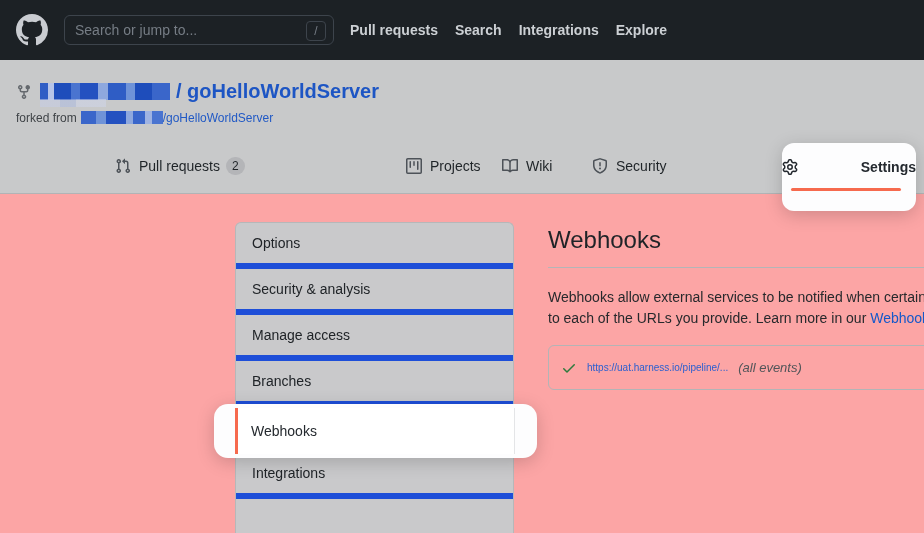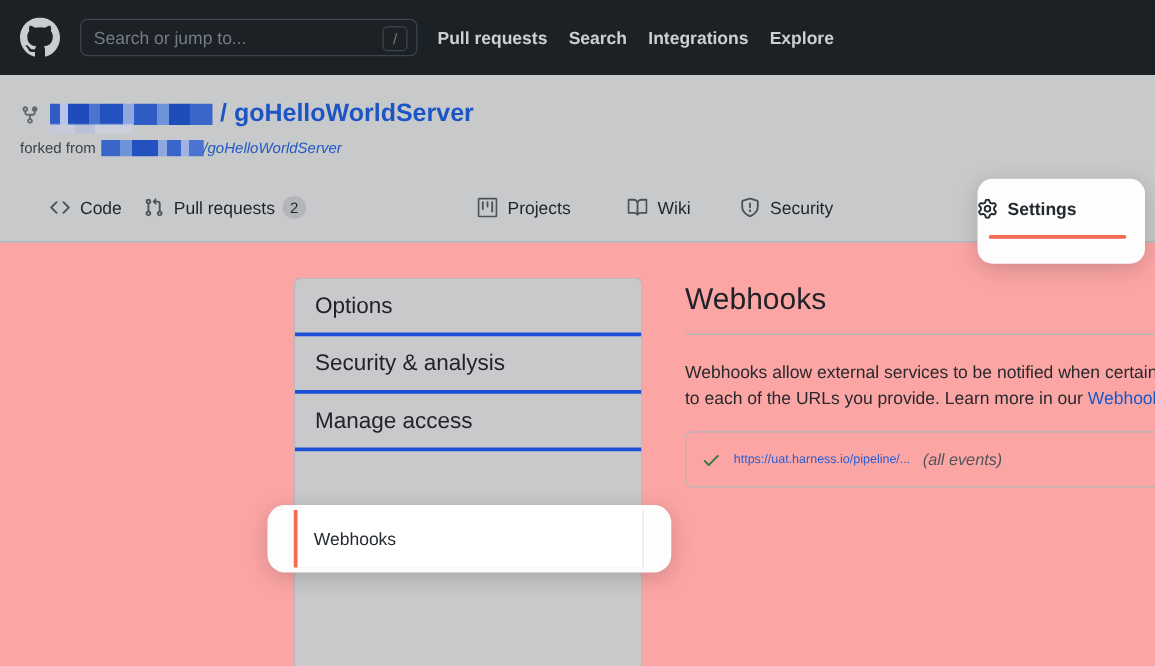--- a/index.html
+++ b/index.html
@@ -24,52 +24,52 @@
   .repo-header { position:absolute; left:0; top:60px; width:924px; height:134px; background:#c8c9ca;
     border-bottom:1px solid #b2b3b5; }
   .repo-title-row { position:absolute; left:16px; top:20px; display:flex; align-items:center; }
   .fork-icon { width:16px; height:16px; fill:#65696e; margin-right:8px; flex:none; }
   .owner-blur { display:inline-block; width:130px; height:17px; margin-right:6px;
     background:linear-gradient(90deg,#2f5dc5 0 6%,#b6c4e8 6% 11%,#1e4dbb 11% 24%,#4a74d0 24% 31%,#2451c0 31% 45%,#8ea8de 45% 52%,#2f5dc5 52% 66%,#6f93d8 66% 73%,#1e4dbb 73% 86%,#3a66ca 86% 100%); }
   .owner-blur-sub { position:absolute; left:40px; top:39px; width:66px; height:8px; opacity:.55;
     background:linear-gradient(90deg,#c6cde6 0 30%,#aebce2 30% 55%,#cfd5ea 55% 100%); }
   .repo-name-text { font-size:20px; color:#1d55c4; white-space:nowrap; cursor:pointer; }
   .repo-name-text b { font-weight:bold; }
-  .forked-row { position:absolute; left:16px; top:51px; display:flex; align-items:flex-end; font-size:12px; color:#3f4347; }
+  .forked-row { position:absolute; left:16px; top:51px; display:flex; align-items:flex-start; font-size:12px; color:#3f4347; }
   .forked-blur { display:inline-block; width:82px; height:13px; margin:0 0 0 4px;
     background:linear-gradient(90deg,#3a66ca 0 18%,#6f93d8 18% 30%,#2451c0 30% 55%,#8ea8de 55% 64%,#3a66ca 64% 78%,#9fb3e2 78% 86%,#4a74d0 86% 100%); }
-  .forked-link { color:#2159c5; text-decoration:none; font-size:12px; cursor:pointer;font-style:italic; }
+  .forked-link { color:#2159c5; text-decoration:none; font-size:12px; cursor:pointer; }
 
   
   .tab { position:absolute; top:88px; height:36px; display:flex; align-items:center; gap:8px; cursor:pointer; }
   .tab svg { width:16px; height:16px; fill:#4d5258; flex:none; }
   .tab .tab-label { font-size:14px; color:#1f2428; white-space:nowrap; }
   .tab-badge { background:#b4b5b8; color:#1f2428; font-size:12px; line-height:18px; padding:0 6px;
     border-radius:10px; margin-left:-2px; }
 
   
   .spot { position:absolute; background:#fdfdfe; border-radius:12px; box-shadow:0 4px 18px rgba(0,0,0,.18); }
   .spot-settings { left:782px; top:143px; width:134px; height:68px; }
   .settings-tab { position:absolute; left:0; top:12px; width:134px; height:24px; display:flex;
-    align-items:center; justify-content:flex-start; gap:8px; cursor:pointer; }
+    align-items:center; justify-content:space-between; gap:8px; cursor:pointer; }
   .settings-tab svg { width:16px; height:16px; fill:#24292f; flex:none; }
   .settings-tab .tab-label { font-size:14px; font-weight:bold; color:#24292f; }
   .settings-underline { position:absolute; left:9px; bottom:20px; width:110px; height:3px; border-radius:2px; }
 
   .spot-webhooks { left:214px; top:404px; width:323px; height:54px; border-radius:14px; }
   .webhooks-item { position:absolute; left:21px; top:4px; width:279px; height:46px; background:#fff;
     border-left:3px solid; display:flex; align-items:center; cursor:pointer;
     box-shadow:1px 0 0 #e4e5e7; }
   .webhooks-item span { font-size:14px; color:#24292e; padding-left:13px; }
 
   
   .side-nav { position:absolute; left:235px; top:222px; width:279px; height:320px; background:#c9c9cb;
     border:1px solid #b6b7b9; border-radius:6px 6px 0 0; border-bottom:none; }
-  .side-item { height:46px; display:flex; align-items:center; padding-left:16px; font-size:18px;
-    color:#202428; border-bottom:3px solid #1d4ed8; cursor:pointer; }
+  .side-item { height:46px; display:flex; align-items:center; padding-left:16px; font-size:14px;
+    color:#202428; border-bottom:6px solid #1d4ed8; cursor:pointer; }
   .side-item.is-selected-slot { visibility:hidden; } 
 
   
   .main-title { position:absolute; left:548px; top:226px; font-size:24px; font-weight:400; color:#1f2327; }
   .main-divider { position:absolute; left:548px; top:267px; width:376px; height:1px; background:#b4b5b7; }
   .main-desc { position:absolute; left:548px; top:287px; width:376px; font-size:14px; line-height:21px;
     color:#27292c; white-space:nowrap; overflow:hidden; }
   .main-desc a { color:#1558c9; text-decoration:none; cursor:pointer; }
   .webhook-box { position:absolute; left:548px; top:345px; width:420px; height:45px;
     border:1px solid #b3b4b6; border-radius:6px; display:flex; align-items:center; padding-left:12px; gap:10px; }
@@ -106,34 +106,28 @@
       <span class="owner-blur"></span>
       <span class="repo-name-text"><b>/ goHelloWorldServer</b></span>
     </div>
     <span class="owner-blur-sub"></span>
     <div class="forked-row">
       <span>forked from</span>
       <span class="forked-blur"></span>
       <a class="forked-link">/goHelloWorldServer</a>
     </div>
 
-    <div class="tab" style="left:40px">
-      <svg viewBox="0 0 16 16">
-          <path d="M4.72 3.22a.75.75 0 0 1 1.06 1.06L2.06 8l3.72 3.72a.75.75 0 1 1-1.06 1.06L.47 8.53a.75.75 0 0 1 0-1.06l4.25-4.25Zm6.56 0a.75.75 0 1 0-1.06 1.06L13.94 8l-3.72 3.72a.75.75 0 1 0 1.06 1.06l4.25-4.25a.75.75 0 0 0 0-1.06l-4.25-4.25Z"></path>
-        </svg>
-      <span class="tab-label">Code</span>
-    </div>
     <div class="tab" style="left:115px">
       <svg viewBox="0 0 16 16">
           <path d="M1.5 3.25a2.25 2.25 0 1 1 3 2.122v5.256a2.251 2.251 0 1 1-1.5 0V5.372A2.25 2.25 0 0 1 1.5 3.25Zm5.677-.177L9.573.677A.25.25 0 0 1 10 .854V2.5h1A2.5 2.5 0 0 1 13.5 5v5.628a2.251 2.251 0 1 1-1.5 0V5a1 1 0 0 0-1-1h-1v1.646a.25.25 0 0 1-.427.177L7.177 3.427a.25.25 0 0 1 0-.354ZM3.75 2.5a.75.75 0 1 0 0 1.5.75.75 0 0 0 0-1.5Zm0 9.5a.75.75 0 1 0 0 1.5.75.75 0 0 0 0-1.5Zm8.25.75a.75.75 0 1 0 1.5 0 .75.75 0 0 0-1.5 0Z"></path>
         </svg>
       <span class="tab-label">Pull requests</span>
       <span class="tab-badge">2</span>
     </div>
-    <div class="tab" style="left:382px">
+    <div class="tab" style="left:406px">
       <svg viewBox="0 0 16 16">
           <path d="M1.75 0h12.5C15.216 0 16 .784 16 1.75v12.5A1.75 1.75 0 0 1 14.25 16H1.75A1.75 1.75 0 0 1 0 14.25V1.75C0 .784.784 0 1.75 0ZM1.5 1.75v12.5c0 .138.112.25.25.25h12.5a.25.25 0 0 0 .25-.25V1.75a.25.25 0 0 0-.25-.25H1.75a.25.25 0 0 0-.25.25ZM11.75 3a.75.75 0 0 1 .75.75v7.5a.75.75 0 0 1-1.5 0v-7.5a.75.75 0 0 1 .75-.75Zm-8.25.75a.75.75 0 0 1 1.5 0v5.5a.75.75 0 0 1-1.5 0v-5.5ZM8 3a.75.75 0 0 1 .75.75v3.5a.75.75 0 0 1-1.5 0v-3.5A.75.75 0 0 1 8 3Z"></path>
         </svg>
       <span class="tab-label">Projects</span>
     </div>
     <div class="tab" style="left:502px">
       <svg viewBox="0 0 16 16">
           <path d="M0 1.75A.75.75 0 0 1 .75 1h4.253c1.227 0 2.317.59 3 1.501A3.743 3.743 0 0 1 11.006 1h4.245a.75.75 0 0 1 .75.75v10.5a.75.75 0 0 1-.75.75h-4.507a2.25 2.25 0 0 0-1.591.659l-.622.621a.75.75 0 0 1-1.06 0l-.622-.621A2.25 2.25 0 0 0 5.258 13H.75a.75.75 0 0 1-.75-.75Zm7.251 10.324.004-5.073-.002-2.253A2.25 2.25 0 0 0 5.003 2.5H1.5v9h3.757a3.75 3.75 0 0 1 1.994.574ZM8.755 4.75l-.004 7.322a3.752 3.752 0 0 1 1.992-.572H14.5v-9h-3.495a2.25 2.25 0 0 0-2.25 2.25Z"></path>
         </svg>
       <span class="tab-label">Wiki</span>
@@ -143,20 +137,21 @@
           <path d="M7.467.133a1.748 1.748 0 0 1 1.066 0l5.25 1.68A1.75 1.75 0 0 1 15 3.48V7c0 1.566-.32 3.182-1.303 4.682-.983 1.498-2.585 2.813-5.032 3.855a1.697 1.697 0 0 1-1.33 0c-2.447-1.042-4.049-2.357-5.032-3.855C1.32 10.182 1 8.566 1 7V3.48a1.75 1.75 0 0 1 1.217-1.667Zm.61 1.429a.25.25 0 0 0-.153 0l-5.25 1.68a.25.25 0 0 0-.174.238V7c0 1.358.275 2.666 1.057 3.86.784 1.194 2.121 2.34 4.366 3.297a.196.196 0 0 0 .154 0c2.245-.956 3.582-2.104 4.366-3.298C13.225 9.666 13.5 8.36 13.5 7V3.48a.251.251 0 0 0-.174-.237l-5.25-1.68ZM8.75 4.75v3a.75.75 0 0 1-1.5 0v-3a.75.75 0 0 1 1.5 0ZM9 10.5a1 1 0 1 1-2 0 1 1 0 0 1 2 0Z"></path>
         </svg>
       <span class="tab-label">Security</span>
     </div>
   </div>
 
   <div class="side-nav">
     <div class="side-item">Options</div>
     <div class="side-item">Security &amp; analysis</div>
     <div class="side-item">Manage access</div>
+    <div class="side-item">Branches</div>
     <div class="side-item is-selected-slot"></div>
     <div class="side-item">Integrations</div>
   </div>
 
   <h1 class="main-title">Webhooks</h1>
   <div class="main-divider"></div>
   <div class="main-desc">
     <span style="display:block;">Webhooks allow external services to be notified when certain events happen.</span>
     <span style="display:block;"><span>to each of the URLs you provide. Learn more in our </span><a>Webhooks Guide.</a></span>
   </div>

